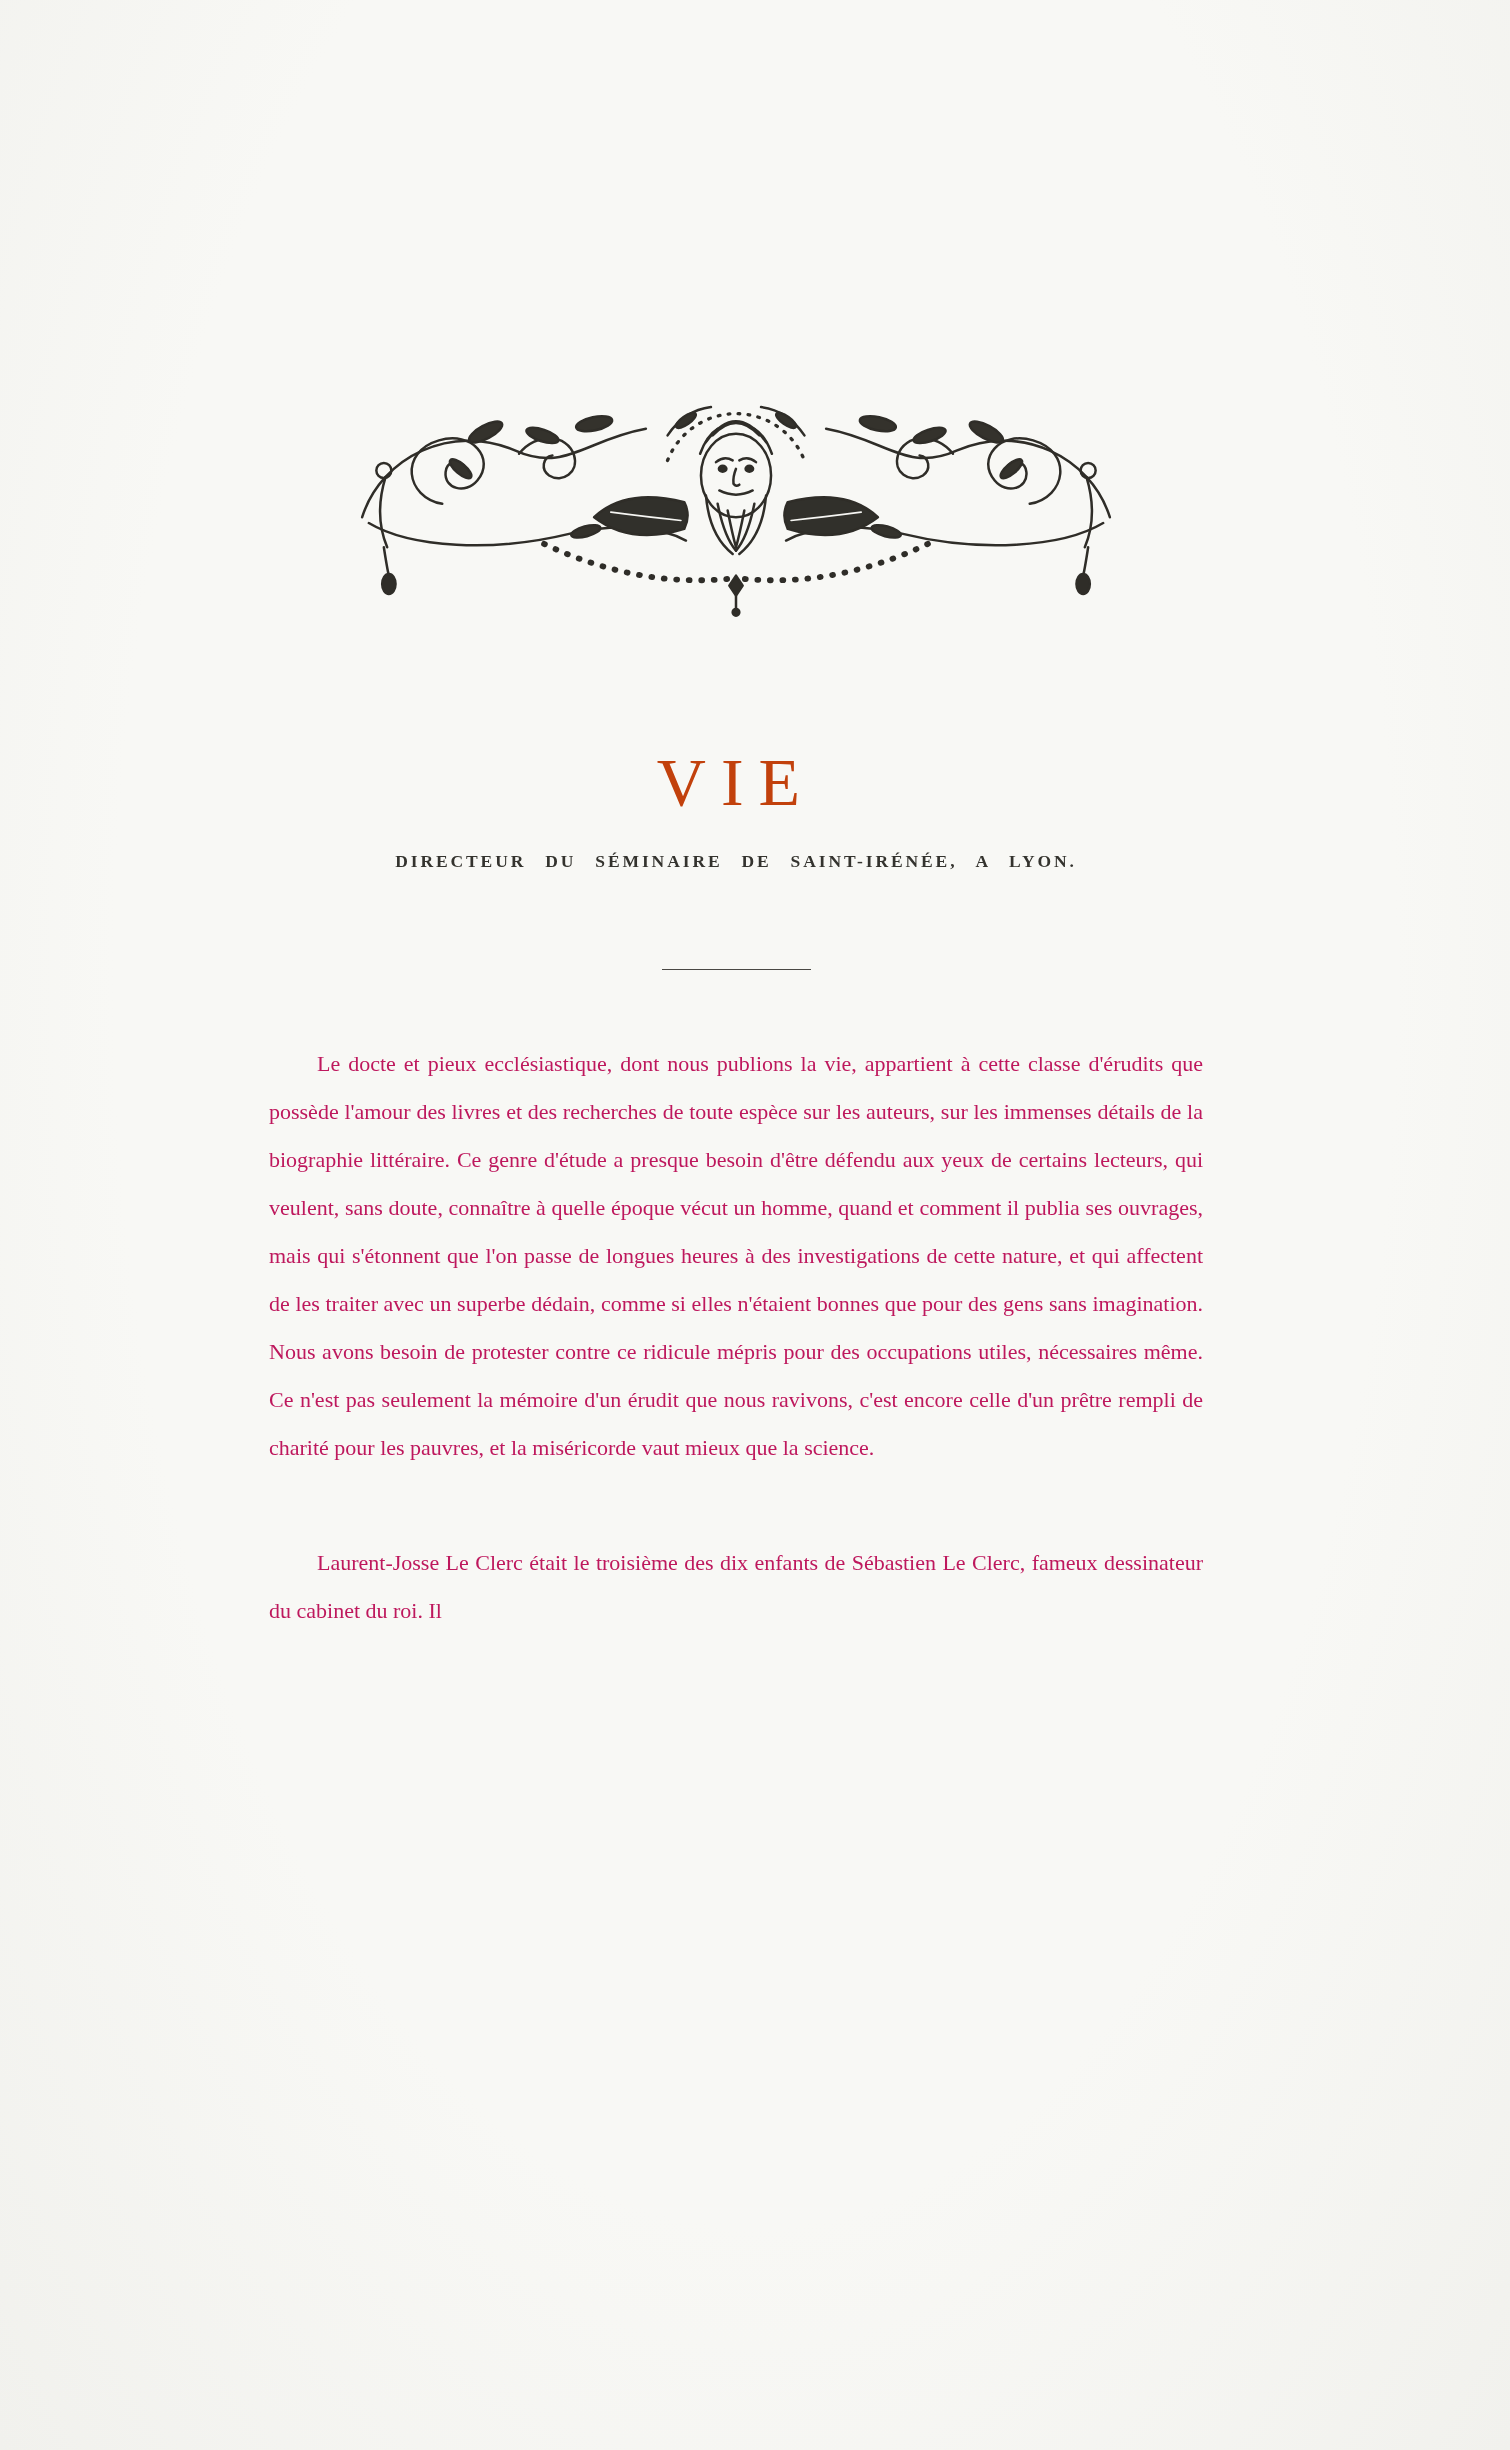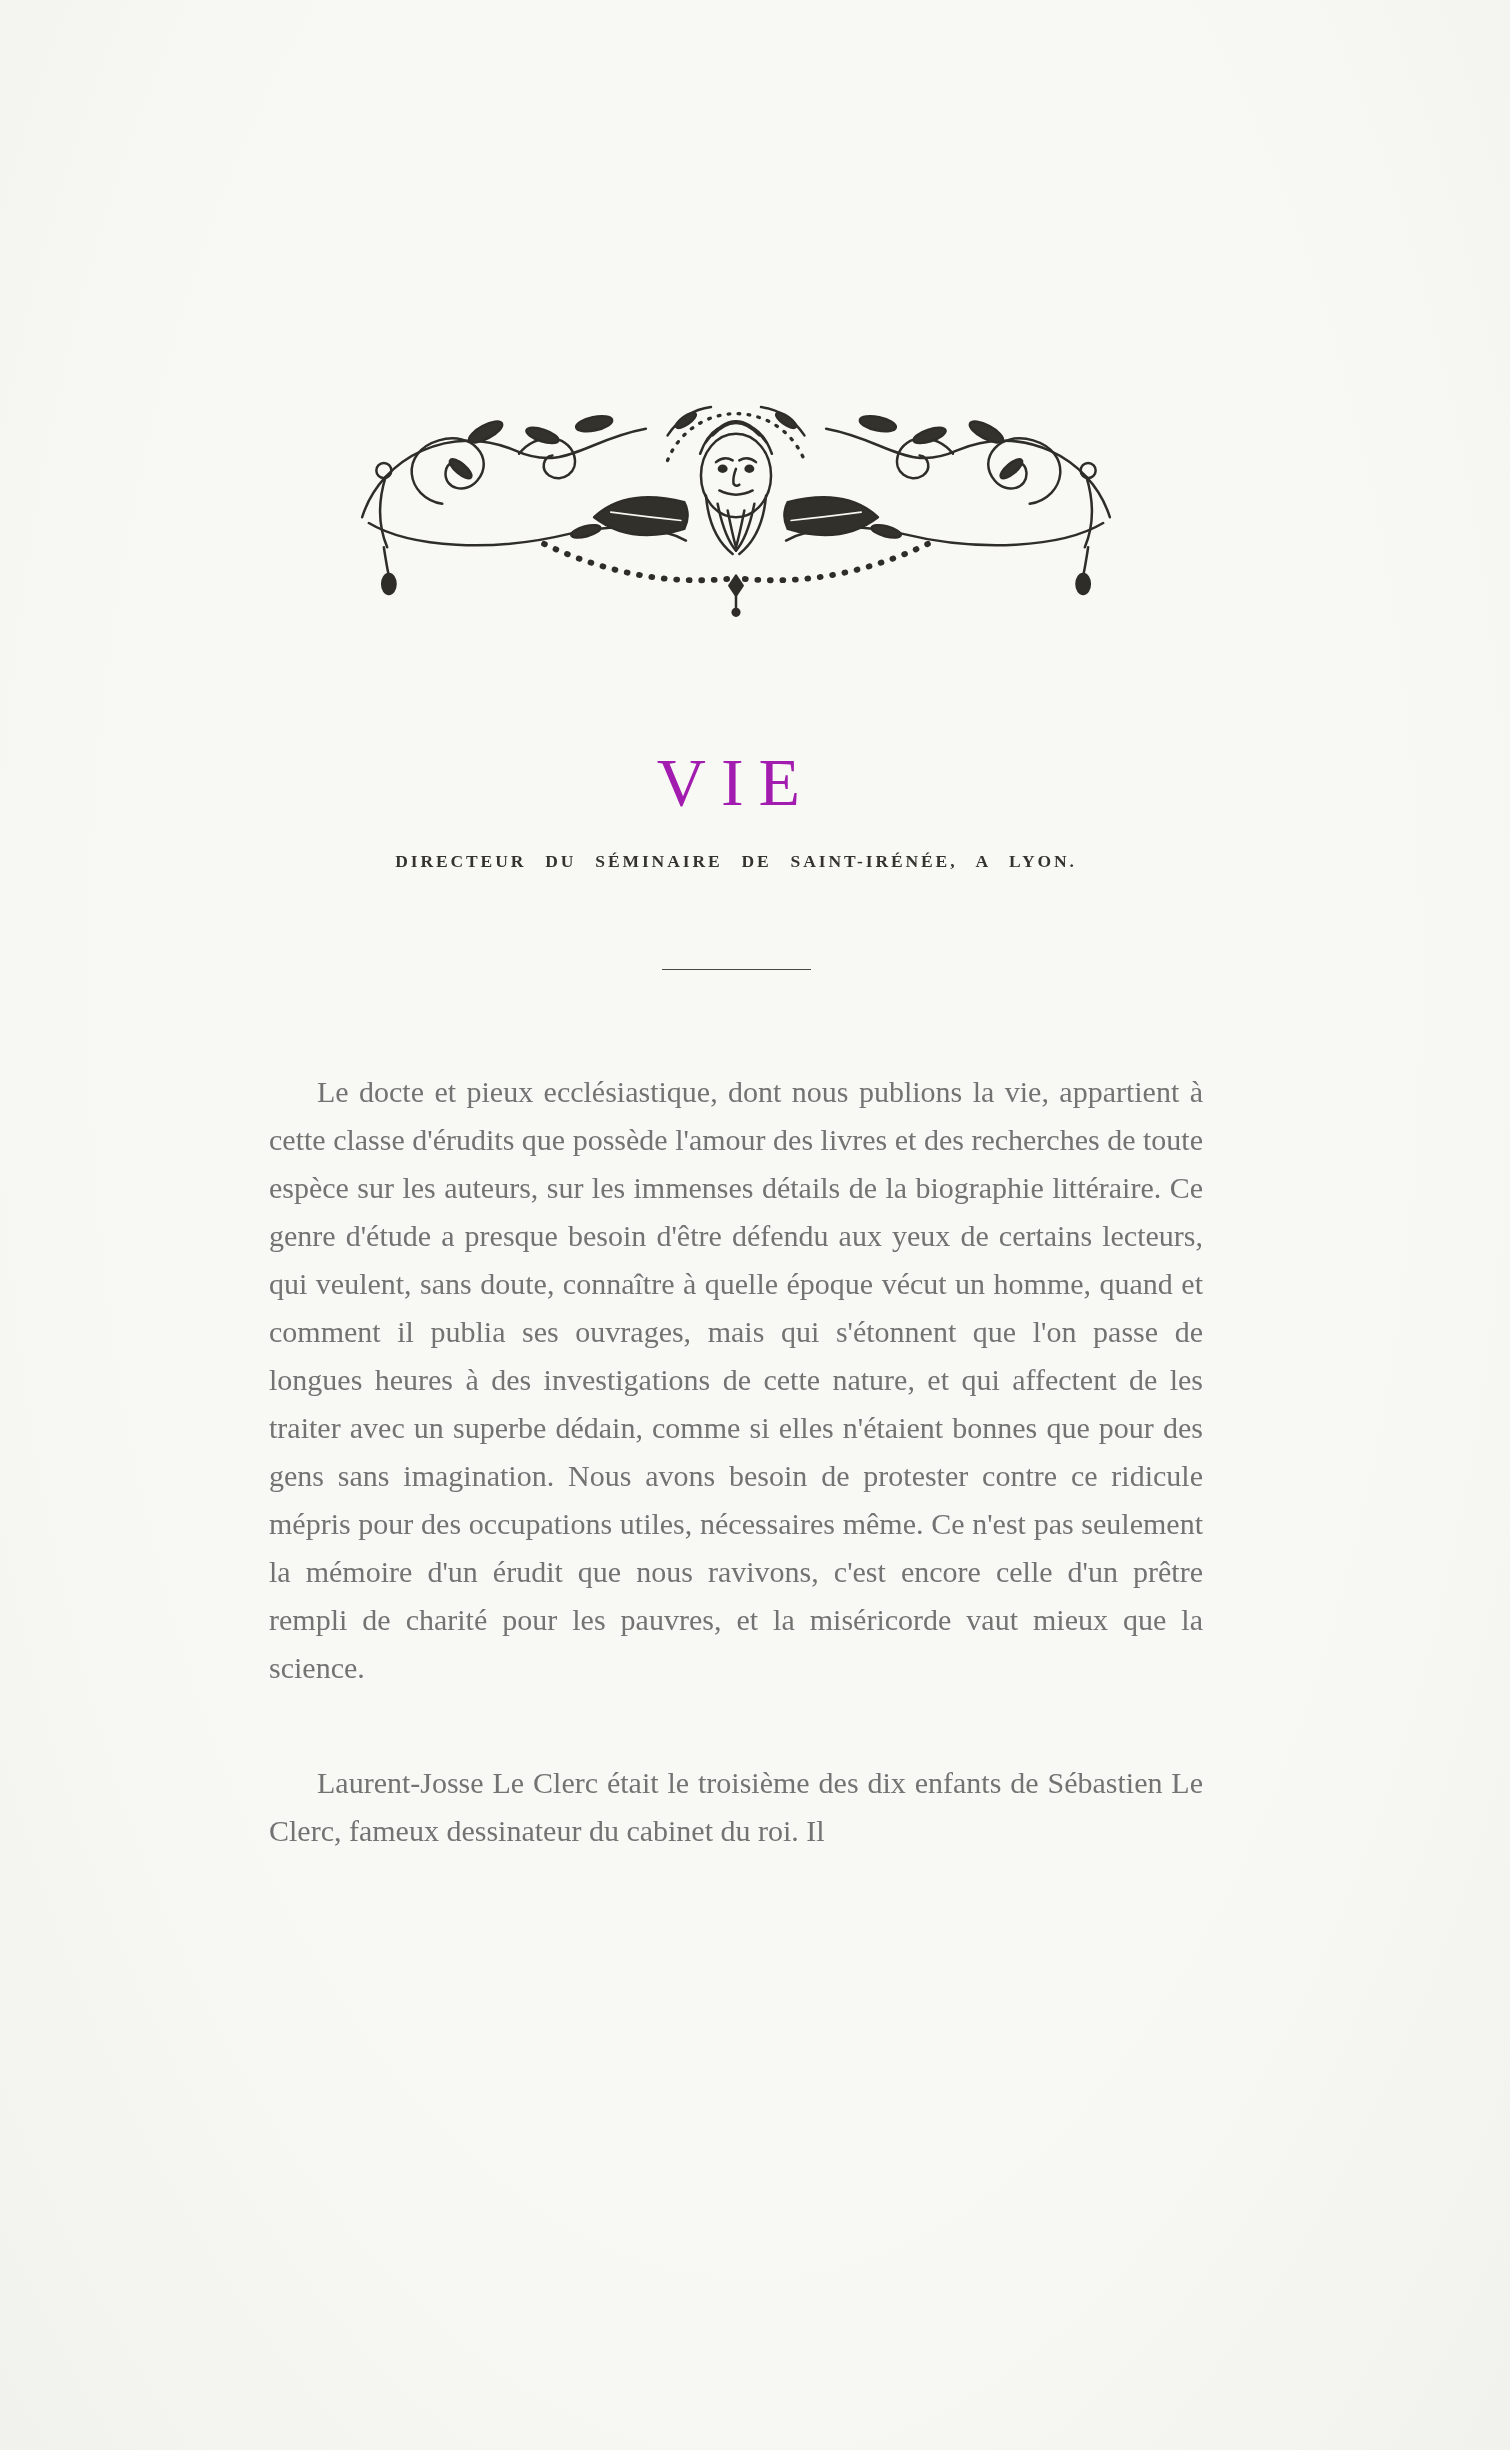--- a/index.html
+++ b/index.html
@@ -24,21 +24,21 @@
     width: 810px;
     height: 242px;
   }
   .headpiece svg { display: block; width: 100%; height: 100%; }
   .title {
     margin: 124px 0 0;
     text-align: center;
     font-size: 68px;
     font-weight: 400;
     letter-spacing: 15px;
-    color: #a21caf;
+    color: #c2410c;
   }
   .subtitle {
     margin: 47px 0 0;
     text-align: center;
     font-size: 39px;
     font-weight: 400;
     letter-spacing: 7.5px;
     word-spacing: 27px;
     color: #2e2d29;
     white-space: nowrap;
@@ -52,25 +52,25 @@
     word-spacing: 11.7px;
     color: #34332e;
   }
   .rule {
     margin: 97px auto 0;
     width: 149px;
     height: 0;
     border-top: 1.7px solid #4a4844;
   }
   .body-text {
-    margin-top: 98px;
-    font-size: 30px;
+    margin-top: 70px;
+    font-size: 22px;
     line-height: 48px;
     text-align: justify;
-    color: #737373;
+    color: #be185d;
   }
   .body-text p { margin: 0; text-indent: 48px; }
   .body-text p + p { margin-top: 67px; }
 </style>
 </head>
 <body>
 
 <div class="content">
 
   <div class="headpiece">

